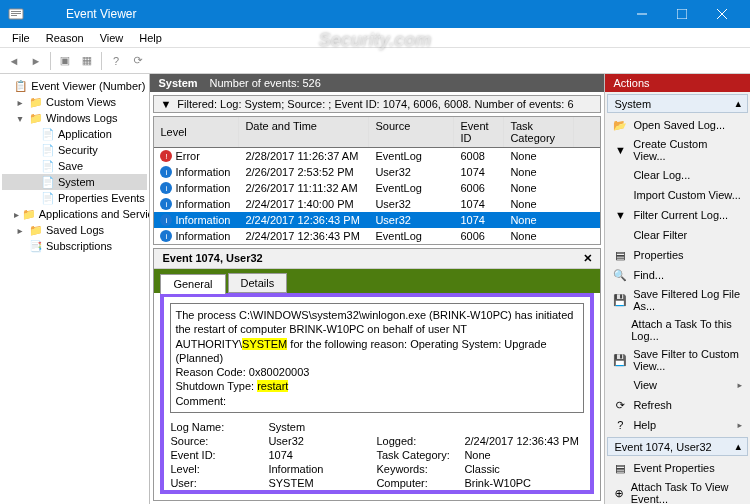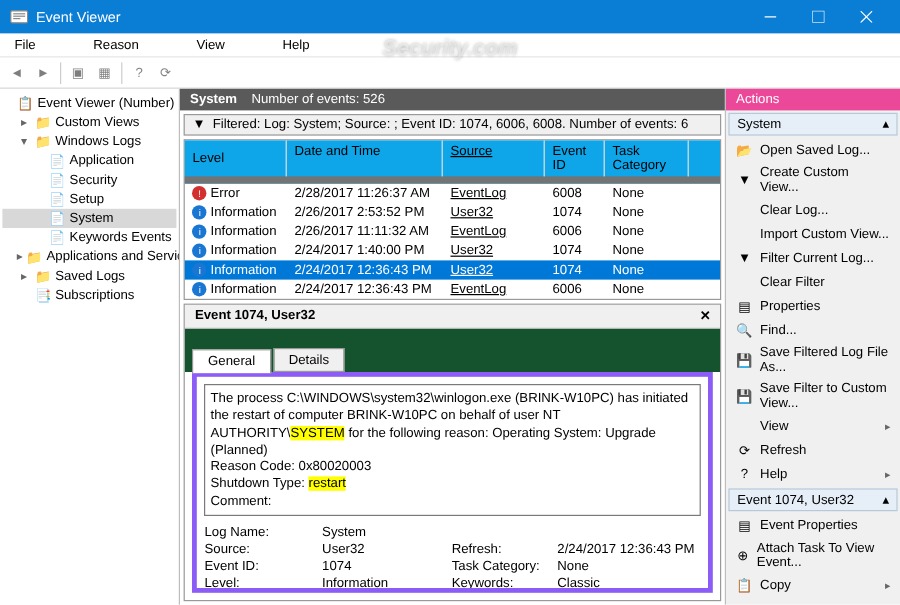--- a/index.html
+++ b/index.html
@@ -1,60 +1,60 @@
 <!DOCTYPE html>
 <html><head>
 <meta charset="utf-8">
 <style>
 * { margin: 0; padding: 0; box-sizing: border-box; font-family: "Segoe UI", Tahoma, sans-serif; font-size: 11px; }
 body { background: #fff; width: 750px; height: 504px; overflow: hidden; position: relative; }
-.titlebar { background: #0a7dd5; height: 28px; display: flex; align-items: center; color: #fff; padding: 0 8px; }
+.titlebar { background: #0a7dd5; height: 28px; display: flex; align-items: center; color: #fff; padding: 0 8px; gap: 36px; }
 .titlebar .icon { width: 16px; height: 16px; margin-right: 6px; }
 .titlebar .title { flex: 1; font-size: 12px; }
 .titlebar .btns { display: flex; gap: 0; }
 .titlebar .btn { width: 40px; height: 28px; display: flex; align-items: center; justify-content: center; color: #fff; }
-.menubar { height: 20px; display: flex; align-items: center; padding: 0 4px; background: #fff; border-bottom: 1px solid #e0e0e0; gap: 32px; }
+.menubar { height: 20px; display: flex; align-items: center; padding: 0 4px; background: #fff; border-bottom: 1px solid #e0e0e0; }
 .menubar span { padding: 2px 8px; }
 .toolbar { height: 26px; display: flex; align-items: center; padding: 2px 4px; background: #fff; border-bottom: 1px solid #d0d0d0; gap: 2px; }
 .toolbar .tb { width: 20px; height: 20px; display: flex; align-items: center; justify-content: center; opacity: 0.5; }
 .toolbar .sep { width: 1px; height: 18px; background: #ccc; margin: 0 2px; }
 .main { display: flex; height: 430px; }
 .tree { width: 178px; border-right: 1px solid #bdbdbd; padding: 4px 2px; background: #fff; overflow: hidden; }
 .tree-item { display: flex; align-items: center; padding: 1px 2px; white-space: nowrap; }
 .tree-item.sel { background: #d8d8d8; }
 .tree-item .exp { width: 12px; text-align: center; color: #666; font-size: 10px; }
 .tree-item .ico { width: 14px; height: 14px; margin: 0 3px; display: flex; align-items: center; justify-content: center; }
 .center { flex: 1; background: #fff; display: flex; flex-direction: column; border-right: 1px solid #bdbdbd; }
 .center-hdr { background: #5a5a5a; color: #fff; padding: 3px 8px; display: flex; gap: 12px; }
 .filter-row { background: #f0f0f0; border: 1px solid #999; margin: 3px; padding: 2px 6px; display: flex; align-items: center; gap: 6px; }
 .grid { margin: 0 3px; border: 1px solid #999; }
-.grid-hdr { display: flex; background: #0ea5e9; border-bottom: 6px solid #737373; }
+.grid-hdr { display: flex; background: #e5e5e5; border-bottom: 1px solid #737373; }
 .grid-hdr div { padding: 3px 6px; border-right: 1px solid #e0e0e0; }
 .grid-row { display: flex; padding: 1px 0; }
 .grid-row.sel { background: #0078d7; color: #fff; }
 .grid-row div { padding: 1px 6px; white-space: nowrap; overflow: hidden; }
 .c-lvl { width: 85px; display: flex; align-items: center; gap: 3px; }
 .c-dt { width: 130px; }
-.c-src { width: 85px; text-decoration: underline; }
+.c-src { width: 85px; }
 .c-eid { width: 50px; text-align: left; }
 .c-tc { width: 70px; }
 .lvl-ico { width: 12px; height: 12px; border-radius: 50%; display: inline-flex; align-items: center; justify-content: center; font-size: 8px; color: #fff; flex-shrink: 0; }
 .lvl-err { background: #d32f2f; }
 .lvl-info { background: #1976d2; }
 .detail { margin: 3px; border: 1px solid #999; flex: 1; display: flex; flex-direction: column; overflow: hidden; }
 .detail-hdr { background: #f0f0f0; padding: 3px 8px; display: flex; justify-content: space-between; border-bottom: 1px solid #ccc; font-weight: bold; }
-.tabs { display: flex; padding: 16px 6px 0 6px; background: #14532d; }
+.tabs { display: flex; padding: 4px 6px 0 6px; background: #4d7c0f; }
 .tab { padding: 3px 12px; border: 1px solid #999; border-bottom: none; background: #fff; margin-right: 2px; position: relative; top: 1px; }
 .tab.inactive { background: #f0f0f0; border-bottom: 1px solid #999; top: 0; }
 .tab-body { border: 4px solid #8b5cf6; margin: 0 6px 6px 6px; padding: 6px; flex: 1; overflow: auto; }
 .desc-box { border: 1px solid #7a7a7a; background: #fff; padding: 4px; margin-bottom: 8px; line-height: 1.3; }
 .hl { background: #ffff00; }
 .props { display: grid; grid-template-columns: 90px 100px 80px 120px; gap: 2px 8px; }
 .actions { width: 172px; background: #f0f0f0; display: flex; flex-direction: column; }
-.actions-hdr { background: #ec4899; color: #fff; padding: 3px 8px; }
+.actions-hdr { background: #b91c1c; color: #fff; padding: 3px 8px; }
 .act-section { background: #e6eef7; border: 1px solid #b8c8d8; margin: 2px; padding: 2px 6px; display: flex; justify-content: space-between; align-items: center; }
 .act-item { display: flex; align-items: center; padding: 3px 6px; gap: 6px; margin: 0 2px; }
 .act-ico { width: 14px; height: 14px; display: flex; align-items: center; justify-content: center; }
 .act-item .arrow { margin-left: auto; color: #666; font-size: 9px; }
 .watermark { position: absolute; top: 30px; left: 50%; transform: translateX(-50%); color: rgba(255,255,255,0.4); font-size: 18px; font-weight: bold; text-shadow: 0 0 3px rgba(0,0,0,0.3); pointer-events: none; font-style: italic; }
 .close-x { font-size: 11px; font-weight: bold; cursor: pointer; }
 svg { display: block; }
 </style>
 </head>
 <body>
@@ -129,29 +129,29 @@
     <div class="tree-item" style="padding-left:36px">
         <span class="ico">📄</span>
         <span>Application</span>
       </div>
     <div class="tree-item" style="padding-left:36px">
         <span class="ico">📄</span>
         <span>Security</span>
       </div>
     <div class="tree-item" style="padding-left:36px">
         <span class="ico">📄</span>
-        <span>Setup</span>
+        <span>Save</span>
       </div>
     <div class="tree-item sel" style="padding-left:36px">
         <span class="ico">📄</span>
         <span>System</span>
       </div>
     <div class="tree-item" style="padding-left:36px">
         <span class="ico">📄</span>
-        <span>Keywords Events</span>
+        <span>Properties Events</span>
       </div>
     <div class="tree-item" style="padding-left:12px">
         <span class="exp">▸</span>
         <span class="ico">📁</span>
         <span>Applications and Services Logs</span>
       </div>
     <div class="tree-item" style="padding-left:12px">
         <span class="exp">▸</span>
         <span class="ico">📁</span>
         <span>Saved Logs</span>
@@ -260,21 +260,21 @@
           <span>Shutdown Type: </span><span class="hl">restart</span><br>
           <span>Comment:</span>
         </div>
         <div class="props">
           <span>Log Name:</span>
             <span>System</span>
             <span></span>
             <span></span>
           <span>Source:</span>
             <span>User32</span>
-            <span>Refresh:</span>
+            <span>Logged:</span>
             <span>2/24/2017 12:36:43 PM</span>
           <span>Event ID:</span>
             <span>1074</span>
             <span>Task Category:</span>
             <span>None</span>
           <span>Level:</span>
             <span>Information</span>
             <span>Keywords:</span>
             <span>Classic</span>
           <span>User:</span>
@@ -327,20 +327,24 @@
       </div>
     <div class="act-item">
         <span class="act-ico">🔍</span>
         <span>Find...</span>
       </div>
     <div class="act-item">
         <span class="act-ico">💾</span>
         <span>Save Filtered Log File As...</span>
       </div>
     <div class="act-item">
+        <span class="act-ico"></span>
+        <span>Attach a Task To this Log...</span>
+      </div>
+    <div class="act-item">
         <span class="act-ico">💾</span>
         <span>Save Filter to Custom View...</span>
       </div>
     <div class="act-item">
         <span class="act-ico"></span>
         <span>View</span>
         <span class="arrow">▸</span>
       </div>
     <div class="act-item">
         <span class="act-ico">⟳</span>

